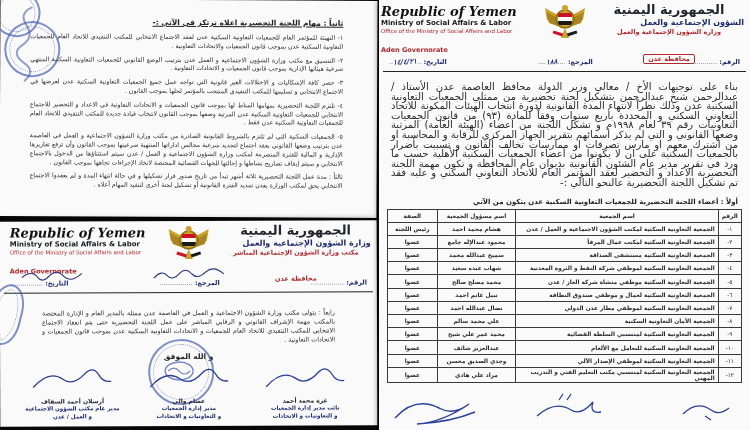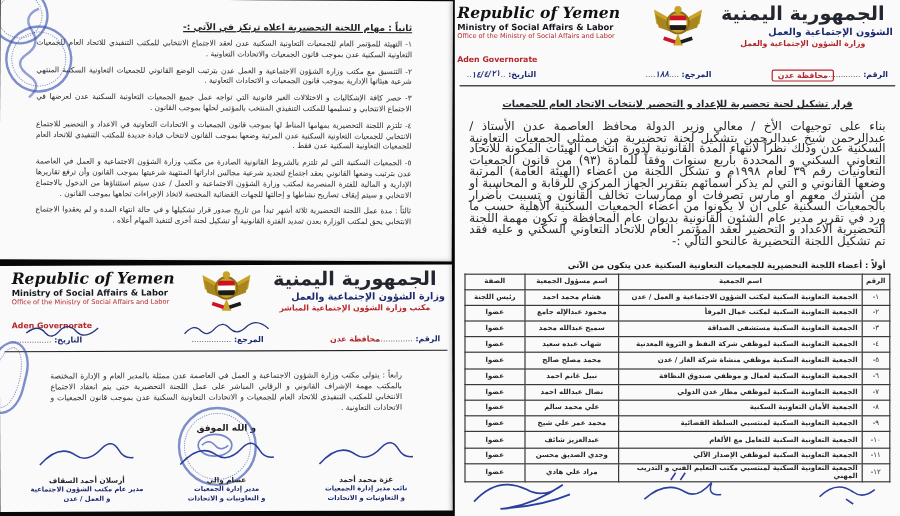--- a/index.html
+++ b/index.html
@@ -11,21 +11,21 @@
   #doc3{left:379px;top:0;width:371px;height:430px;}
   .ar{direction:rtl;text-align:right;color:#2b2b2f;}
   
   .lh{position:relative;height:58px;}
   .lh-en{position:absolute;left:10px;top:4px;width:150px;text-align:left;color:#20242c;}
   .lh-en .roy{font-family:"DejaVu Serif",serif;font-style:italic;font-weight:bold;font-size:13px;color:#111;}
   .lh-en .min{font-weight:bold;font-size:7px;color:#15181f;}
   .lh-en .off{font-size:5.5px;color:#b3272c;margin-top:1px;}
   .lh-en .gov{font-weight:bold;font-size:6.5px;color:#b3272c;margin-top:12px;}
   .lh-ar{position:absolute;right:6px;top:2px;width:150px;text-align:center;}
-  .lh-ar .cal{font-size:16px;font-weight:bold;color:#23262e;letter-spacing:-1px;}
+  .lh-ar .cal{font-size:13px;font-weight:bold;color:#23262e;letter-spacing:-1px;}
   .lh-ar .l1{font-size:8px;font-weight:bold;color:#1b2a70;margin-top:1px;text-align:right;}
   .lh-ar .l2{font-size:6.5px;font-weight:bold;color:#b3272c;margin-top:1px;}
   .lh-ar .l3{font-size:6.5px;font-weight:bold;color:#b3272c;margin-top:18px;display:inline-block;}
   .lh-ar .boxed{border:1px solid #b3272c;padding:0 4px;border-radius:2px;}
   .emb{position:absolute;left:50%;transform:translateX(-50%);top:2px;}
   .fields{position:relative;height:13px;border-bottom:1.5px solid #222;margin:0 4px;
           display:flex;direction:rtl;justify-content:space-between;padding:0 6px;font-size:6.5px;color:#1b2a70;font-weight:bold;}
   .fields .fld{white-space:nowrap;}
   .dots{color:#555;font-weight:normal;letter-spacing:1px;}
   .hand{color:#27347e;font-style:italic;font-weight:bold;font-size:7px;transform:rotate(-4deg);display:inline-block;}
@@ -184,21 +184,20 @@
       <div class="l1">الشؤون الإجتماعية والعمل</div>
       <div class="l2">وزارة الشؤون الإجتماعية والعمل</div>
       <div class="l3 boxed">محافظة عدن</div>
     </div>
   </div>
   <div class="fields">
     <span class="fld"><span>الرقم:</span> <span class="dots">................</span></span>
     <span class="fld"><span>المرجع:</span> <span class="dots">....</span><span class="hand">١٨٨</span><span class="dots">....</span></span>
     <span class="fld"><span>التاريخ:</span> <span class="dots">..</span><span class="hand">١٤/٤/٢١</span><span class="dots">..</span></span>
   </div>
-  <div class="title ar">قرار تشكيل لجنة تحضيرية للإعداد و التحضير لانتخاب الاتحاد العام للجمعيات</div>
   <p class="body ar">بناء على توجيهات الأخ / معالي وزير الدولة محافظ العاصمة عدن الأستاذ / عبدالرحمن شيخ عبدالرحمن بتشكيل لجنة تحضيرية من ممثلي الجمعيات التعاونية السكنية عدن وذلك نظراً لانتهاء المدة القانونية لدورة انتخاب الهيئات المكونة للاتحاد التعاوني السكني و المحددة بأربع سنوات وفقاً للمادة (٩٣) من قانون الجمعيات التعاونيات رقم ٣٩ لعام ١٩٩٨م و تشكل اللجنة من أعضاء (الهيئة العامة) المرتبة وضعها القانوني و التي لم يذكر أسمائهم بتقرير الجهاز المركزي للرقابة و المحاسبة او من اشترك معهم او مارس تصرفات او ممارسات تخالف القانون و تسببت بأضرار بالجمعيات السكنية على ان لا يكونوا من أعضاء الجمعيات السكنية الأهلية حسب ما ورد في تقرير مدير عام الشئون القانونية بديوان عام المحافظة و تكون مهمة اللجنة التحضيرية الاعداد و التحضير لعقد المؤتمر العام للاتحاد التعاوني السكني و عليه فقد تم تشكيل اللجنة التحضيرية عالنحو التالي :-</p>
   <div class="sect ar">أولاً : أعضاء اللجنة التحضيرية للجمعيات التعاونية السكنية عدن يتكون من الآتي</div>
   <table>
     <colgroup>
         <col style="width:16px;">
         <col class="c-assoc">
         <col style="width:78px;">
         <col style="width:48px;">
       </colgroup>
     <thead>

